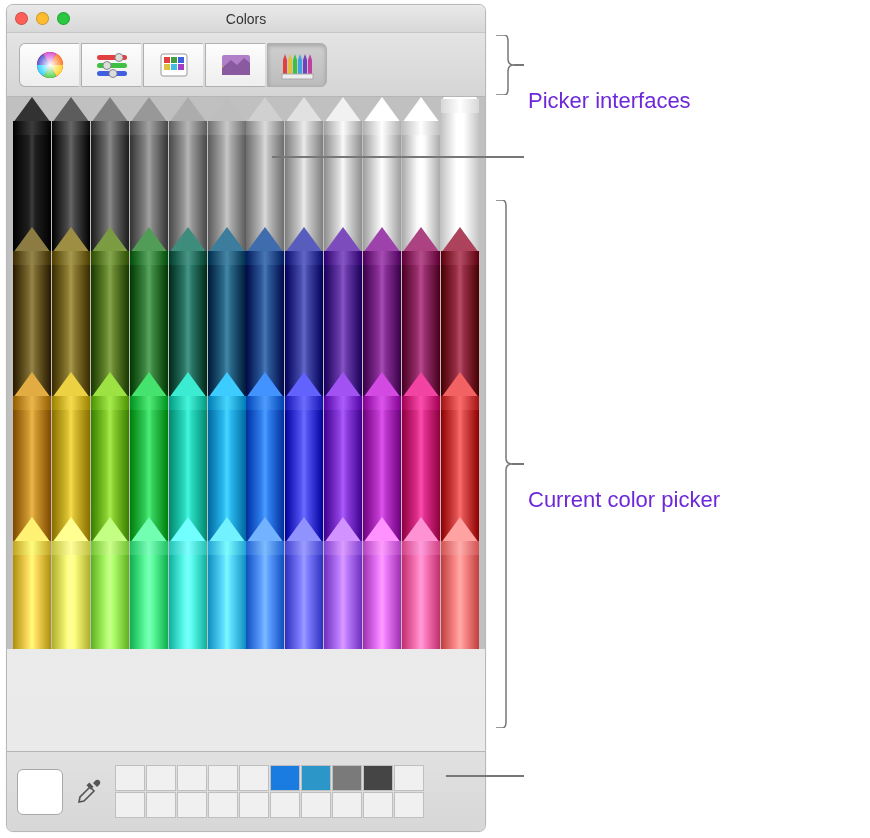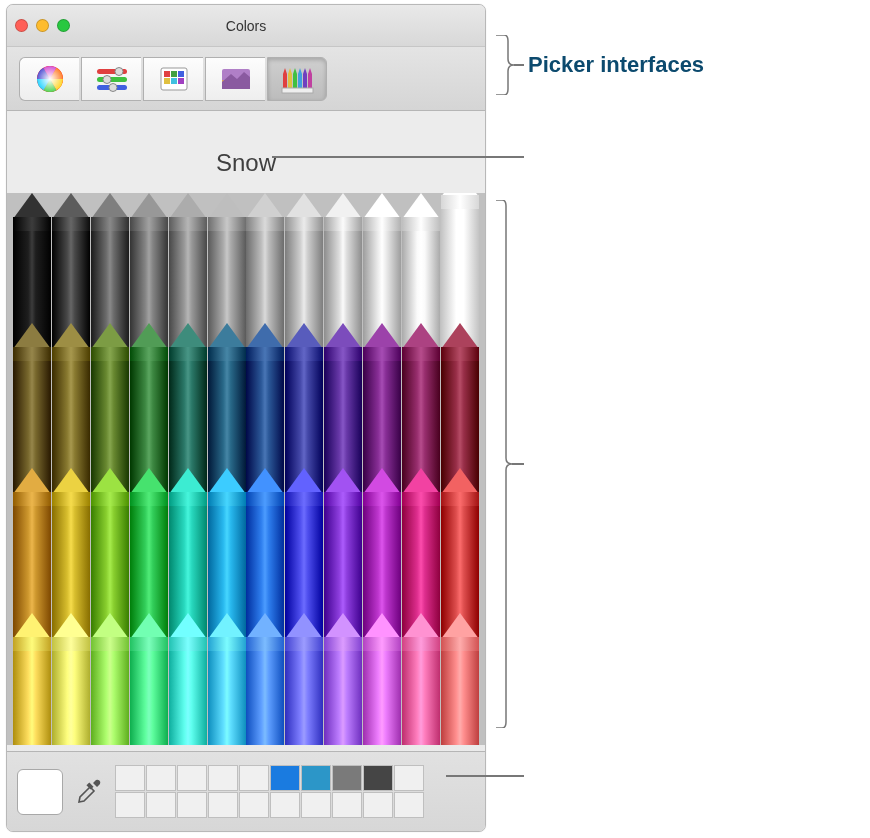--- a/index.html
+++ b/index.html
@@ -16,21 +16,21 @@
     top: 4px;
     width: 480px;
     height: 828px;
     background: linear-gradient(#ececec, #eaeaea);
     border: 1px solid #b8b8b8;
     border-radius: 7px;
     box-shadow: 0 0 1px rgba(0,0,0,0.2);
     overflow: hidden;
   }
   .titlebar {
-    height: 42px;
+    height: 28px;
     background: linear-gradient(#e9e9e9, #d8d8d8);
     border-bottom: 1px solid #c6c6c6;
     display: flex;
     align-items: center;
     padding: 0 8px;
     position: relative;
   }
   .traffic { display: flex; gap: 8px; }
   .tbtn {
     width: 13px; height: 13px; border-radius: 50%;
@@ -147,22 +147,23 @@
     position: absolute;
     left: 490px;
     top: 0;
     width: 380px;
     height: 838px;
     pointer-events: none;
   }
   .callout {
     position: absolute;
     font-size: 22px;
-    color: #0c4a6e;
-    font-weight: 700;
+    color: #6d28d9;
+    font-weight: 400;
+    margin-top: 36px;
   }
   .bracket {
     position: absolute;
     stroke: #777;
     stroke-width: 1.5;
     fill: none;
   }
   .lead {
     position: absolute;
     height: 1.5px;
@@ -246,21 +247,20 @@
           <rect x="25" y="10" width="4" height="18" fill="#7040c0"></rect>
             <polygon points="25,10 29,10 27,4" fill="#7040c0"></polygon>
           <rect x="30" y="10" width="4" height="18" fill="#c040a0"></rect>
             <polygon points="30,10 34,10 32,4" fill="#c040a0"></polygon>
         </g>
         <rect x="4" y="24" width="31" height="5" fill="#eee" stroke="#aaa"></rect>
       </svg>
     </div>
   </div>
 
-  <div class="current-color-label">Snow</div>
 
   <div class="pencil-area" id="pencil-area">
       <div class="pencil-row" style="top: 0px;">
         <div class="pencil">
           <div class="tip" style="border-bottom:26px solid #323232;"></div>
           <div class="ferrule" style="background:linear-gradient(90deg,#000000,#3c3c3c,#000000);"></div>
           <div class="shaft" style="background:linear-gradient(90deg,#000000 0%,#1e1e1e 40%,#3c3c3c 50%,#1e1e1e 60%,#000000 100%);"></div>
         </div>
         <div class="pencil">
           <div class="tip" style="border-bottom:26px solid #5c5c5c;"></div>
@@ -547,15 +547,16 @@
   </svg>
   <div class="lead" style="left:24px; top:64px; width:10px;"></div>
   <div class="callout" style="left:38px; top:52px;">Picker interfaces</div>
 
   <div class="lead" style="left:-218px; top:156px; width:252px;"></div>
 
   <svg class="bracket" style="left:6px; top:200px; width:18px; height:528px;">
     <path d="M0,0 L6,0 Q10,0 10,6 V258 Q10,264 16,264 Q10,264 10,270 V522 Q10,528 6,528 L0,528"></path>
   </svg>
   <div class="lead" style="left:22px; top:463px; width:12px;"></div>
+  <div class="callout" style="left:38px; top:451px;">Current color picker</div>
 
   <div class="lead" style="left:-44px; top:775px; width:78px;"></div>
 </div>
 
 </body></html>

